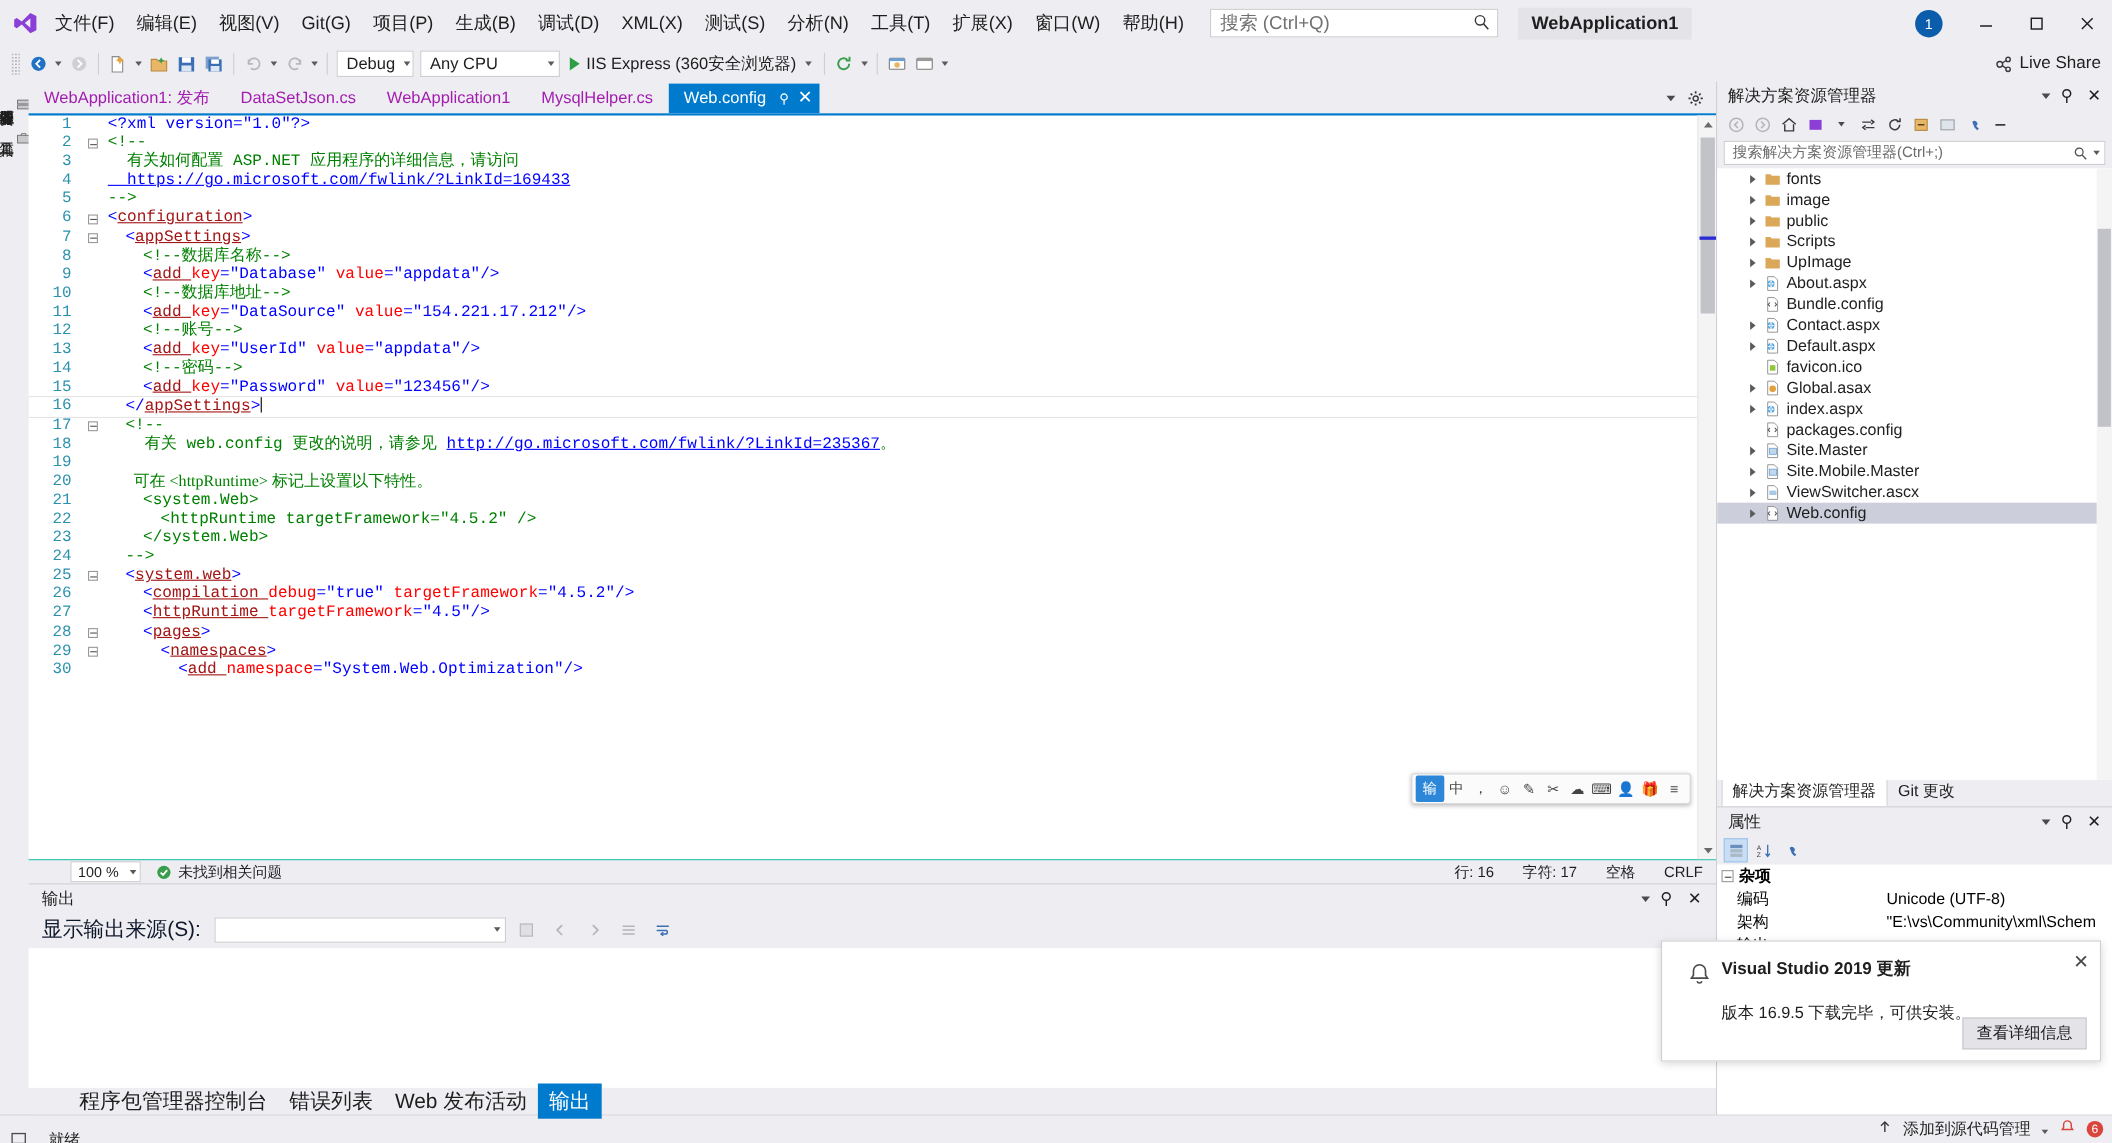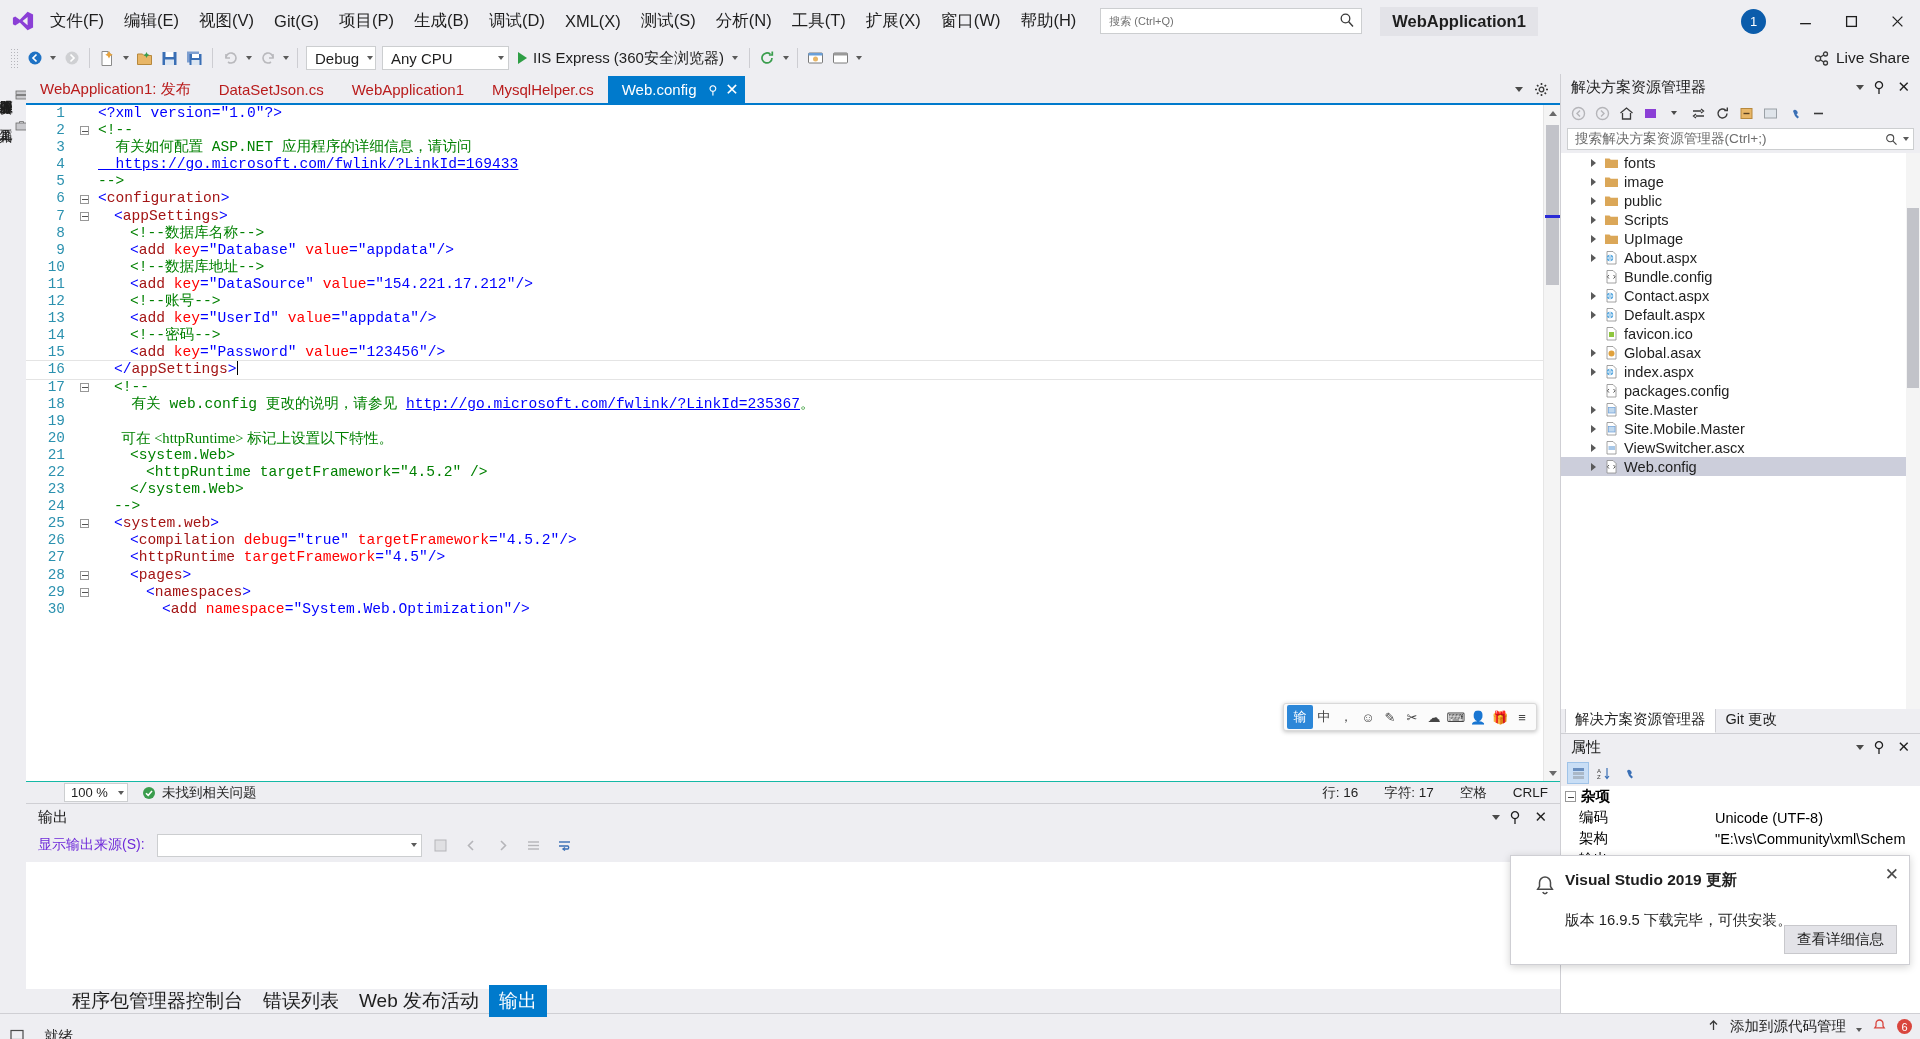--- a/index.html
+++ b/index.html
@@ -10,21 +10,21 @@
     -webkit-font-smoothing: antialiased;
   }
   .app { width: 1920px; height: 1039px; position: relative; display: flex; flex-direction: column; background: #eeeef2; }
 
   
   .menubar { height: 42px; display: flex; align-items: center; background: #eeeef2; flex: 0 0 42px; padding-left: 6px; position: relative; }
   .vs-logo { width: 34px; height: 34px; display: flex; align-items: center; justify-content: center; }
   .vs-logo svg { width: 22px; height: 22px; }
   .menu-item { font-size: 16.5px; color: #1e1e1e; padding: 5px 10px; white-space: nowrap; cursor: default; }
   .search-wrap { margin-left: 14px; position: relative; }
-  .search-box { width: 262px; height: 26px; background: #fff; border: 1px solid #ccced0; font-size: 11px; color: #701a75; padding: 0 26px 0 8px; font-family: "Liberation Sans", sans-serif; line-height: 24px; }
+  .search-box { width: 262px; height: 26px; background: #fff; border: 1px solid #ccced0; font-size: 17px; color: #701a75; padding: 0 26px 0 8px; font-family: "Liberation Sans", sans-serif; line-height: 24px; }
   .search-box::placeholder { color: #717171; }
   .search-ico { position: absolute; right: 7px; top: 4px; width: 16px; height: 16px; pointer-events: none; }
   .proj-badge { margin-left: 18px; font-size: 16.5px; font-weight: bold; color: #1e1e1e; background: #e3e3e8; padding: 5px 12px; }
   .titlebar-right { margin-left: auto; display: flex; align-items: center; height: 42px; }
   .acct-circle { width: 25px; height: 25px; border-radius: 50%; background: #0b5cab; color: #fff; font-size: 13px; display: flex; align-items: center; justify-content: center; margin-right: 16px; }
   .wbtn { width: 46px; height: 42px; display: flex; align-items: center; justify-content: center; cursor: default; }
   .wbtn svg { width: 13px; height: 13px; stroke: #1e1e1e; stroke-width: 1.2; fill: none; }
 
   
   .toolbar { height: 32px; flex: 0 0 32px; display: flex; align-items: center; background: #eeeef2; padding-left: 10px; position: relative; }
@@ -46,38 +46,38 @@
   .body { flex: 1; display: flex; min-height: 0; position: relative; }
 
   
   .leftrail { width: 26px; background: #eeeef2; display: flex; flex-direction: column; align-items: center; padding-top: 8px; flex: 0 0 26px; }
   .vtab { writing-mode: vertical-rl; font-size: 13.5px; color: #1e1e1e; padding: 8px 3px; white-space: nowrap; cursor: default; letter-spacing: 0px; }
   .vtab .vico { display: block; }
 
   
   .editorcol { flex: 1; display: flex; flex-direction: column; min-width: 0; }
   .tabstrip { height: 29px; flex: 0 0 29px; display: flex; align-items: flex-end; background: #eeeef2; position: relative; }
-  .doctab { height: 27px; display: flex; align-items: center; padding: 0 14px; font-size: 15px; color: #b91c1c; white-space: nowrap; cursor: default; }
+  .doctab { height: 27px; display: flex; align-items: center; padding: 0 14px; font-size: 15px; color: #a21caf; white-space: nowrap; cursor: default; }
   .doctab.active { background: #007acc; color: #fff; height: 27px; padding-right: 6px; }
   .doctab .pin { margin-left: 12px; font-size: 12px; }
   .doctab .xc { margin-left: 8px; font-size: 16px; line-height: 1; }
   .tabstrip-right { margin-left: auto; display: flex; align-items: center; padding-right: 8px; height: 27px; }
   .tabstrip-right .tsb { width: 22px; height: 22px; display: flex; align-items: center; justify-content: center; }
 
   .editor-wrap { flex: 1; display: flex; background: #fff; border-top: 2px solid #007acc; min-height: 0; position: relative; }
   .code-area { flex: 1; position: relative; overflow: hidden; font-family: "Liberation Mono", monospace; font-size: 14.6px; line-height: 17.1px; }
   .crow { display: flex; height: 17.1px; align-items: center; white-space: pre; }
   .lnum { width: 48px; text-align: right; padding-right: 9px; color: #2b91af; flex: 0 0 48px; font-size: 14.4px; }
   .glyph { width: 20px; flex: 0 0 20px; display: flex; align-items: center; justify-content: center; position: relative; }
   .box { width: 9px; height: 9px; border: 1px solid #989898; background: #fff; position: relative; }
   .box:after { content: ""; position: absolute; left: 1.5px; top: 3.5px; width: 6px; height: 1px; background: #545454; }
   .vline { position: absolute; left: 50%; top: 0; bottom: 0; width: 1px; background: #c6c6c6; }
   .vline.half-b { bottom: 50%; top: 0; }
   .ctext { padding-left: 4px; }
-  .k-tag { color: #a31515; }
+  .k-tag { color: #a31515; text-decoration: underline; }
   .k-attr { color: #ff0000; }
   .k-val { color: #0000ff; }
   .k-pun { color: #0000ff; }
   .k-cmt { color: #008000; }
   .k-link { color: #0000ff; text-decoration: underline; }
   .caret { display: inline-block; width: 1px; height: 14px; background: #000; vertical-align: -2px; }
 
   
   .editor-scroll { width: 17px; flex: 0 0 17px; background: #f4f4f4; position: relative; border-left: 1px solid #e5e5e5; }
   .es-arrow { width: 17px; height: 16px; display: flex; align-items: center; justify-content: center; }
@@ -89,21 +89,21 @@
   .zoomsel { width: 64px; height: 19px; border: 1px solid #ccced0; background: #fff; display: flex; align-items: center; padding: 0 3px 0 6px; margin-left: 38px; font-size: 13px; }
   .zoomsel .carr { margin-left: auto; border-left: 3.5px solid transparent; border-right: 3.5px solid transparent; border-top: 4px solid #5a5a5a; }
   .eb-ok { display: flex; align-items: center; margin-left: 14px; }
   .eb-right { margin-left: auto; display: flex; align-items: center; gap: 26px; padding-right: 12px; }
 
   
   .outpanel { height: 210px; flex: 0 0 210px; background: #eeeef2; display: flex; flex-direction: column; border-top: 1px solid #cfcfd4; }
   .outhead { height: 26px; display: flex; align-items: center; padding-left: 12px; font-size: 15px; color: #1e1e1e; }
   .outhead .hr { margin-left: auto; display: flex; align-items: center; gap: 4px; padding-right: 8px; }
   .outtool { height: 30px; display: flex; align-items: center; padding-left: 12px; gap: 6px; }
-  .outtool .lbl { font-size: 14px; color: #6d28d9; margin-right: 6px; }
+  .outtool .lbl { font-size: 19px; color: #0f172a; margin-right: 6px; }
   .outcombo { width: 265px; height: 23px; background: #fff; border: 1px solid #ccced0; display: flex; align-items: center; padding: 0 4px; }
   .outcombo .carr { margin-left: auto; border-left: 3.5px solid transparent; border-right: 3.5px solid transparent; border-top: 4px solid #5a5a5a; }
   .outbody { flex: 1; background: #fff; margin: 2px 0 0 0; }
   .outtabs { height: 24px; display: flex; align-items: center; padding-left: 36px; gap: 0px; background: #eeeef2; }
   .outtab { font-size: 19px; color: #1e1e1e; padding: 3px 10px; cursor: default; }
   .outtab.active { background: #007acc; color: #fff; }
 
   
   .rightdock { width: 360px; flex: 0 0 360px; display: flex; flex-direction: column; background: #eeeef2; border-left: 1px solid #cfcfd4; }
   .panelhead { height: 26px; display: flex; align-items: center; padding: 0 6px 0 10px; font-size: 15px; color: #1e1e1e; }

